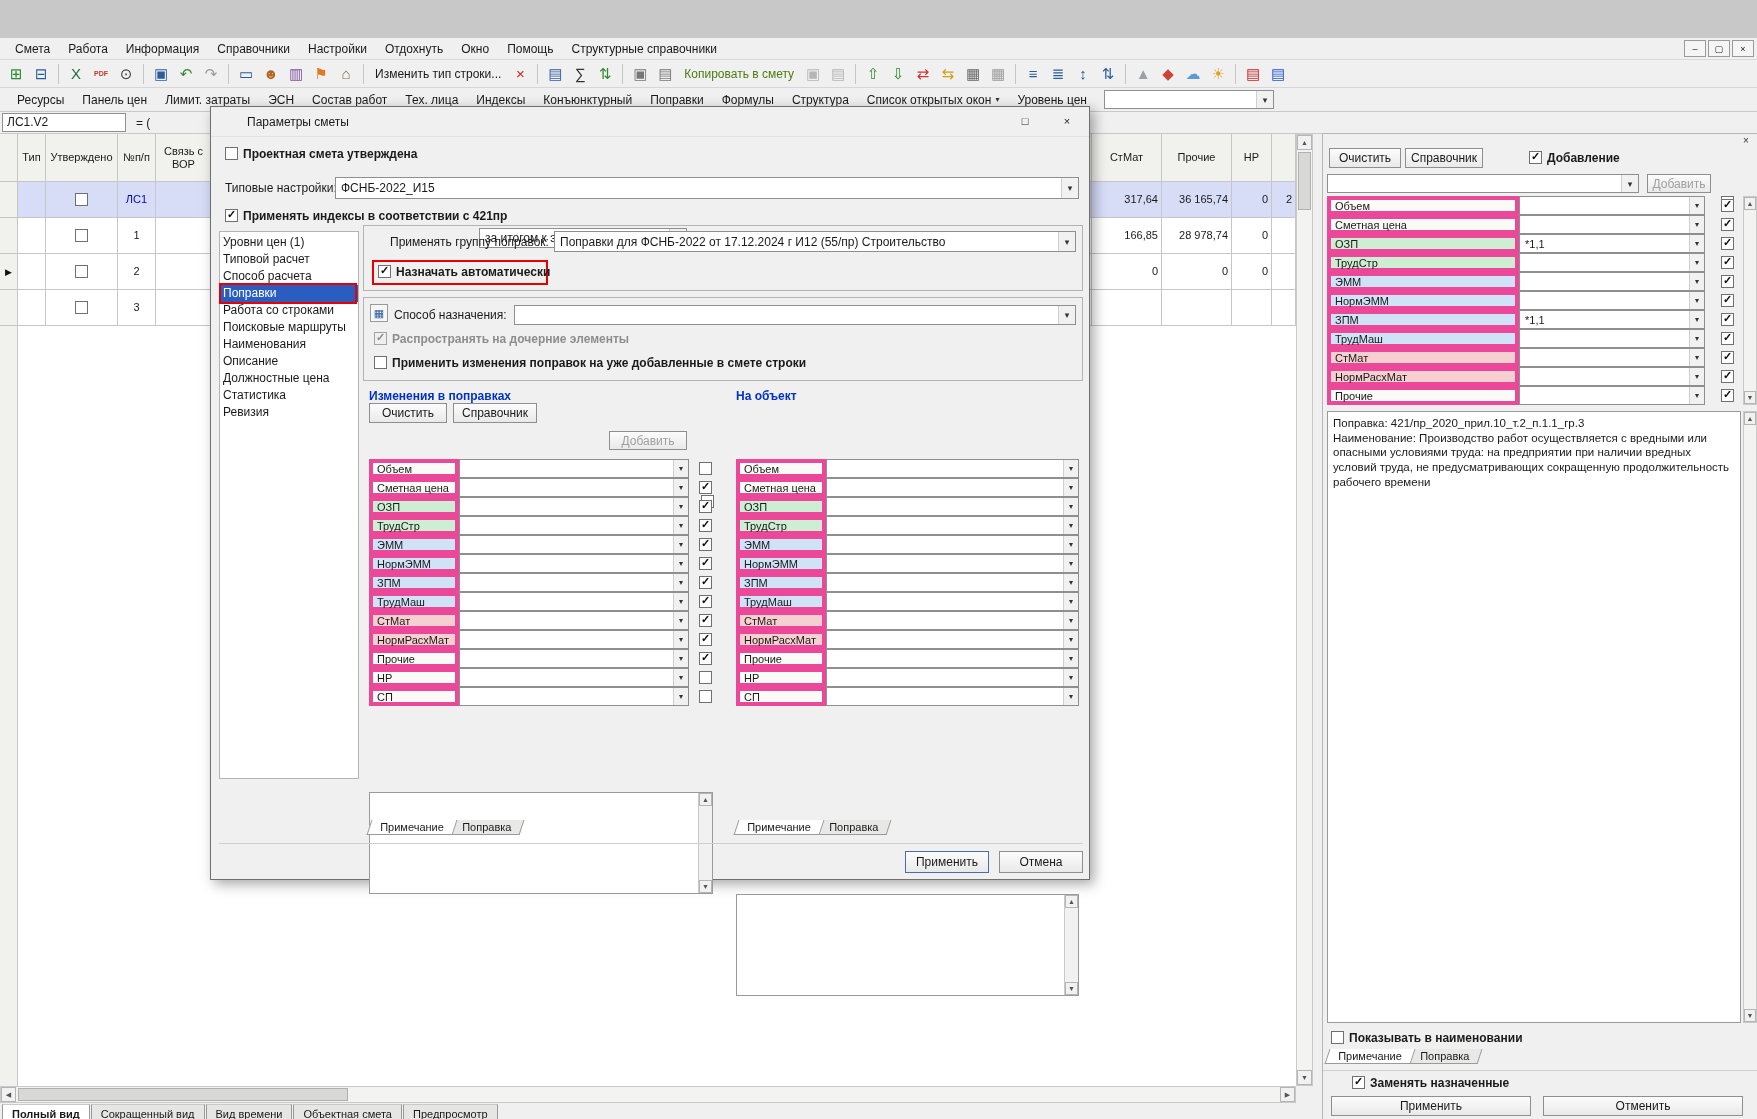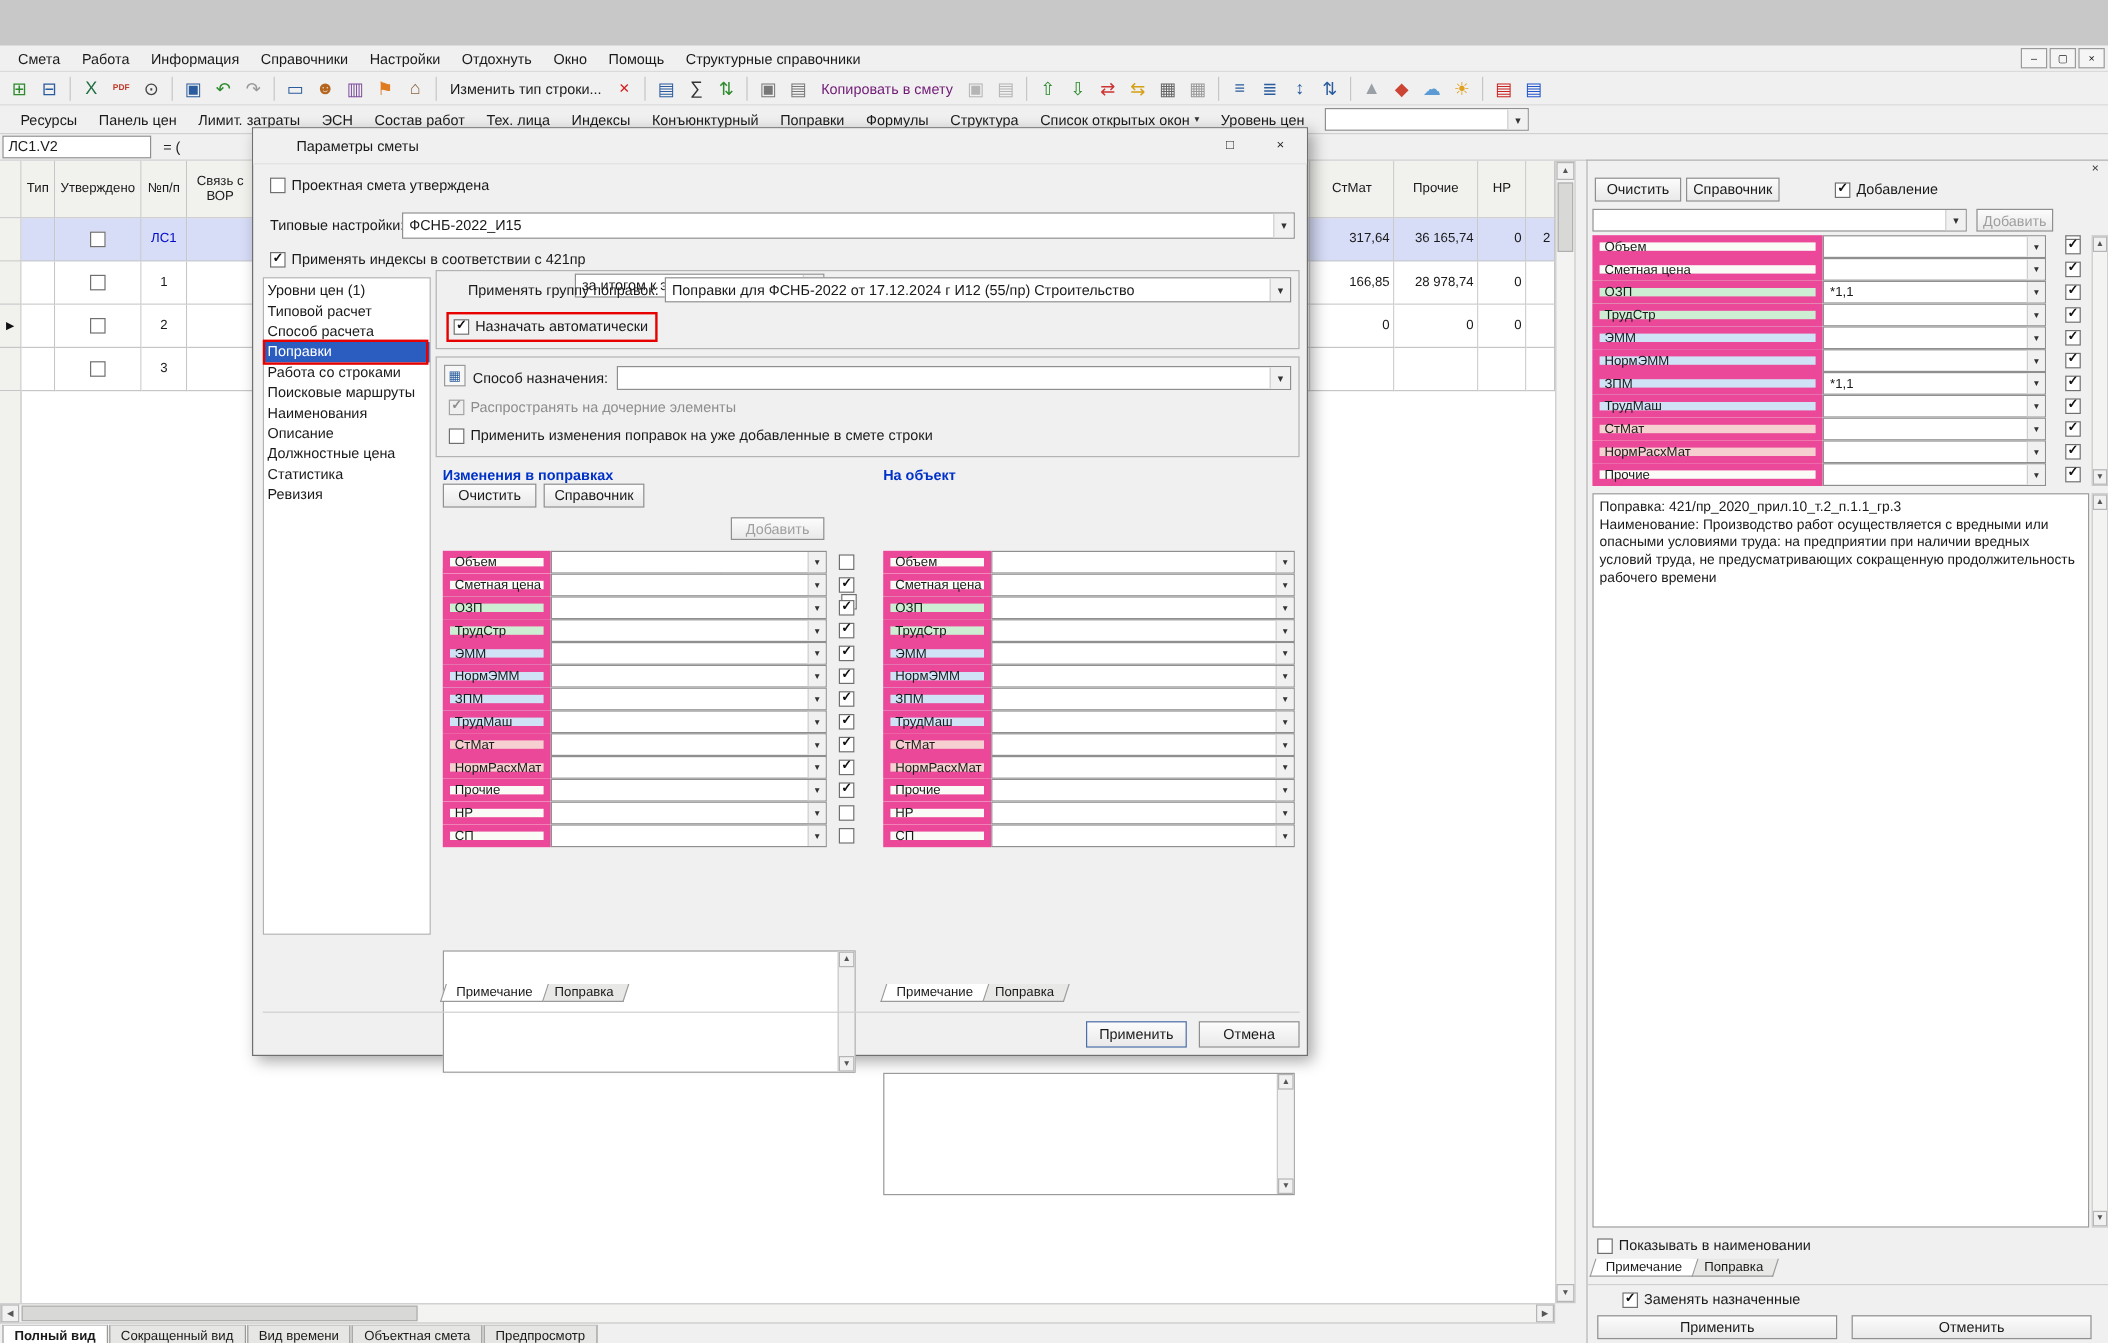--- a/index.html
+++ b/index.html
@@ -13,21 +13,21 @@
   .menu-item{padding:2px 9px;font-size:12px;}
   .win-btns{position:absolute;right:3px;top:2px;display:flex;gap:2px;}
   .win-btn{width:22px;height:17px;border:1px solid #9a9a9a;background:#f5f5f5;font-size:9px;display:flex;align-items:center;justify-content:center;}
 
   
   .toolbar{left:0;top:22px;width:100%;height:28px;border-bottom:1px solid #d6d6d6;display:flex;align-items:center;padding:0 4px;gap:1px;background:#f0f0f0;}
   .tb-icon{width:24px;height:24px;display:flex;align-items:center;justify-content:center;font-size:15px;flex:none;}
   .tb-small{font-size:7px;font-weight:bold;letter-spacing:0;}
   .tb-sep{width:1px;height:20px;background:#c6c6c6;margin:0 4px;flex:none;}
   .tb-text{font-size:12px;padding:3px 6px;white-space:nowrap;flex:none;}
-  .tb-text.dis{color:#701a75;}
+  .tb-text.dis{color:#4d7c0f;}
 
   .strip{left:0;top:50px;width:100%;height:24px;border-bottom:1px solid #c9c9c9;display:flex;align-items:center;padding-left:8px;background:#f0f0f0;}
   .strip-items{display:flex;align-items:center;}
   .strip-item{font-size:12px;padding:2px 9px;display:flex;align-items:center;gap:4px;white-space:nowrap;}
   .chev{font-size:8px;color:#333;}
   .strip-combo{width:170px;height:19px;margin-left:8px;}
 
   .formula{left:0;top:74px;width:100%;height:22px;background:#f0f0f0;border-bottom:1px solid #c9c9c9;display:flex;align-items:center;gap:10px;padding-left:2px;}
   .cellref{width:124px;height:19px;background:#fff;border:1px solid #8f8f8f;font-size:12px;padding:1px 4px;}
   .formula-text{font-size:12px;color:#222;}
@@ -47,21 +47,21 @@
   
   .combo{position:relative;background:#fff;border:1px solid #8f8f8f;font-size:12px;display:flex;align-items:center;padding:0 20px 0 5px;overflow:hidden;white-space:nowrap;}
   .combo::after{content:"▾";position:absolute;right:0;top:0;bottom:0;width:16px;background:#f1f1f1;border-left:1px solid #cfcfcf;display:flex;align-items:center;justify-content:center;font-size:9px;color:#333;}
   .btn{display:inline-flex;align-items:center;justify-content:center;background:linear-gradient(#fcfcfc,#e9e9e9);border:1px solid #8f8f8f;font-size:12px;white-space:nowrap;}
   .btn.dis{color:#9f9f9f;}
   .btn.def{border:1px solid #4a6ea9;}
   .cb{width:13px;height:13px;min-width:13px;background:#fff;border:1px solid #707070;position:relative;display:inline-block;}
   .cb.ck::after{content:"✓";position:absolute;left:1px;top:-2px;font-size:11px;font-weight:bold;color:#101010;line-height:13px;}
   .cb.dis{border-color:#a3a3a3;background:#efefef;}
   .cb.dis::after{color:#8d8d8d;}
-  .cblock{display:flex;align-items:flex-end;gap:5px;font-size:12px;white-space:nowrap;}
+  .cblock{display:flex;align-items:flex-start;gap:5px;font-size:12px;white-space:nowrap;font-weight:bold;}
   .cblock .gray{color:#8d8d8d;}
 
   
   .sb-track{background:#f3f3f1;border:1px solid #c9c9c9;}
   .sb-btn{position:absolute;width:15px;height:15px;background:#f1f1f1;border:1px solid #b5b5b5;display:flex;align-items:center;justify-content:center;color:#555;}
   .sb-btn::after{font-size:7px;}
   .arr-up::after{content:"▲";} .arr-down::after{content:"▼";}
   .arr-left::after{content:"◀";} .arr-right::after{content:"▶";}
   .sb-thumb{position:absolute;background:#d8d8d6;border:1px solid #b0b0b0;}
 
@@ -74,21 +74,21 @@
   .statusbar{left:0;top:1092px;width:100%;height:27px;background:#f0f0f0;border-top:1px solid #c9c9c9;display:flex;align-items:center;font-size:12px;padding:0 4px;}
   .sb-cell{height:21px;border:1px solid #cfcfcf;box-shadow:inset 1px 1px 2px rgba(0,0,0,.07);display:flex;align-items:center;padding:0 8px;margin-right:4px;gap:16px;white-space:nowrap;}
   .kb-icon{width:16px;height:14px;background:#cc2222;border-radius:3px;margin-right:4px;position:relative;}
   .kb-icon::after{content:"";position:absolute;left:3px;top:5px;width:10px;height:2px;background:#fff;transform:rotate(-35deg);}
   .lang-box{width:28px;height:19px;border:1px solid #9a9a9a;background:#f7f7f7;display:flex;align-items:center;justify-content:center;font-size:11px;}
 
   
   .panel{left:1322px;top:95px;width:435px;height:997px;background:#f0f0f0;border-left:1px solid #b5b5b5;border-top:1px solid #b5b5b5;}
   .panel-close{position:absolute;right:4px;top:0px;width:14px;height:13px;font-size:10px;display:flex;align-items:center;justify-content:center;color:#333;}
   .prow{display:flex;align-items:center;height:19px;}
-  .plabel{height:19px;border:6px solid #ec4899;background:#fafaf6;font-size:11px;display:flex;align-items:center;padding-left:4px;flex:none;}
+  .plabel{height:19px;border:4px solid #ec4899;background:#fafaf6;font-size:11px;display:flex;align-items:center;padding-left:4px;flex:none;}
   .pval{height:19px;font-size:11px;flex:none;}
   .pval::after{width:14px;font-size:8px;}
   .panel-prow .plabel{width:192px;}
   .panel-prow .pval{width:186px;}
   .panel-prow .cb{margin-left:16px;}
   .note{background:#fff;border:1px solid #9a9a9a;font-size:11.5px;line-height:1.28;padding:4px 5px;white-space:pre-wrap;overflow:hidden;}
   .tabs{display:flex;align-items:flex-end;height:18px;font-size:11px;}
   .tab{padding:1px 10px;border:1px solid #9a9a9a;border-top:none;background:#e8e8e6;transform:skewX(-18deg);margin-right:-4px;}
   .tab>span{display:block;transform:skewX(18deg);}
   .tab.active{background:#fff;z-index:2;}

